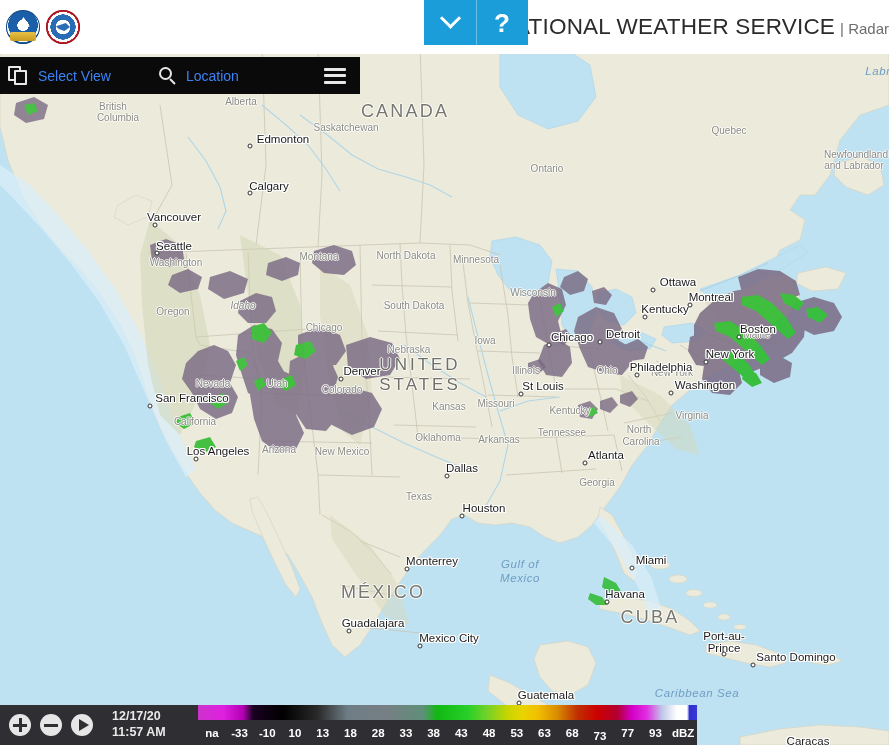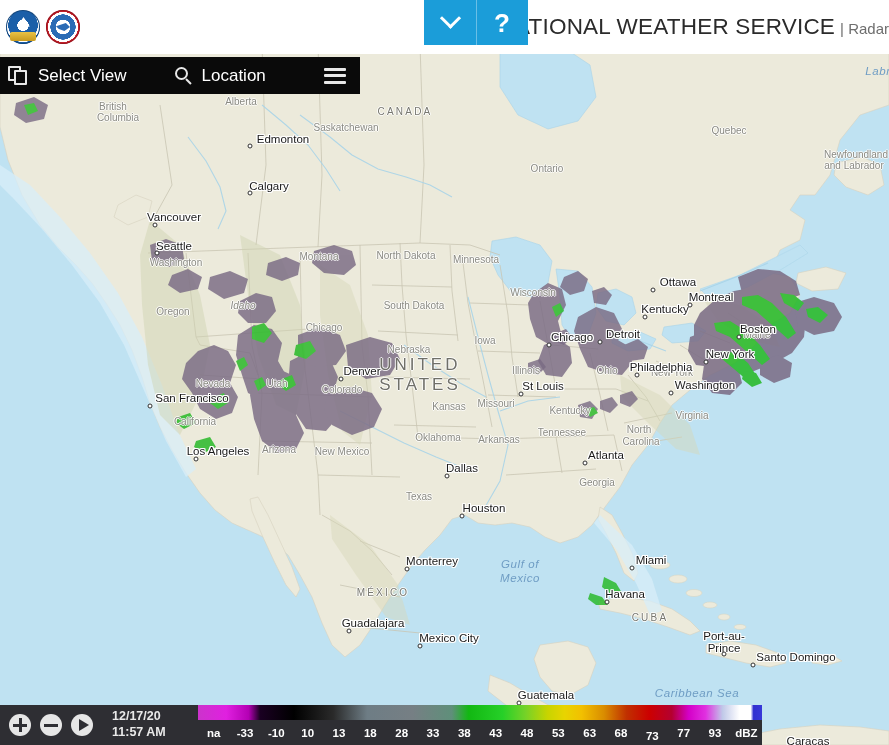--- a/index.html
+++ b/index.html
@@ -92,27 +92,27 @@
     text-shadow: 1px 0 0 #fff, -1px 0 0 #fff, 0 1px 0 #fff, 0 -1px 0 #fff,
                  1px 1px 0 #fff, -1px -1px 0 #fff, 1px -1px 0 #fff, -1px 1px 0 #fff;
   }
   .lbl-state {
     font-size: 10px; color: #8a8a82;
     text-shadow: 1px 0 0 rgba(255,255,255,.85), -1px 0 0 rgba(255,255,255,.85),
                  0 1px 0 rgba(255,255,255,.85), 0 -1px 0 rgba(255,255,255,.85);
     text-align: center;
   }
   .lbl-country {
-    font-size: 10px; color: #77776f; letter-spacing: 2.2px;
+    font-size: 18px; color: #77776f; letter-spacing: 2.2px;
     text-shadow: 1px 0 0 rgba(255,255,255,.85), -1px 0 0 rgba(255,255,255,.85),
                  0 1px 0 rgba(255,255,255,.85), 0 -1px 0 rgba(255,255,255,.85);
   }
   .lbl-country-big {
     font-size: 17px; color: #6f6f68; letter-spacing: 3px; line-height: 1.15;
-    text-align: left;
+    text-align: center;
     text-shadow: 1px 0 0 rgba(255,255,255,.8), -1px 0 0 rgba(255,255,255,.8),
                  0 1px 0 rgba(255,255,255,.8), 0 -1px 0 rgba(255,255,255,.8);
   }
   .lbl-water {
     font-size: 11.5px; color: #6f9dc4; font-style: italic; letter-spacing: .6px;
     text-align: center; line-height: 1.2;
   }
   .city-dot {
     position: absolute; width: 5px; height: 5px; border-radius: 50%;
     background: #ffffff; border: 1px solid #333; transform: translate(-50%,-50%);
@@ -128,39 +128,39 @@
     z-index: 30;
   }
   .subnav-item { display: flex; align-items: center; height: 37px; cursor: pointer; }
   .sv { padding-left: 8px; gap: 10px; }
   .copy-icon { width: 20px; height: 20px; position: relative; }
   .copy-icon span {
     position: absolute; border: 2px solid #e8e8e8; border-radius: 1px;
   }
   .copy-icon .s1 { left: 0; top: 0; width: 13px; height: 15px; }
   .copy-icon .s2 { left: 6px; top: 4px; width: 13px; height: 15px; background: #0a0a0a; }
-  .subnav-label { font-size: 17px; color: #ffffff; }
+  .subnav-label { font-size: 14px; color: #3b82f6; }
   .loc { margin-left: 48px; gap: 9px; }
   .search-icon { width: 18px; height: 18px; position: relative; }
   .search-icon .ring {
     position: absolute; left: 0; top: 0; width: 13px; height: 13px;
     border: 2px solid #e8e8e8; border-radius: 50%;
   }
   .search-icon .hdl {
     position: absolute; left: 11px; top: 11px; width: 7px; height: 2px;
     background: #e8e8e8; transform: rotate(45deg); transform-origin: left center;
   }
   .hamburger { margin-left: auto; margin-right: 14px; width: 22px; height: 16px;
     display: flex; flex-direction: column; justify-content: space-between; cursor: pointer; }
   .hamburger i { display: block; height: 3px; background: #e8e8e8; border-radius: 1px; }
 
   
   .bottombar {
     position: absolute; left: 0; bottom: 0;
-    width: 762px; height: 40px;
+    width: 697px; height: 40px;
     display: flex; align-items: stretch;
     z-index: 35;
   }
   .controls {
     width: 198px; background: #2e2e33;
     display: flex; align-items: center; gap: 9px; padding-left: 9px;
   }
   .ctrl-btn {
     width: 22px; height: 22px; border-radius: 50%;
     background: #e6e6e6; position: relative; cursor: pointer; flex: 0 0 auto;

